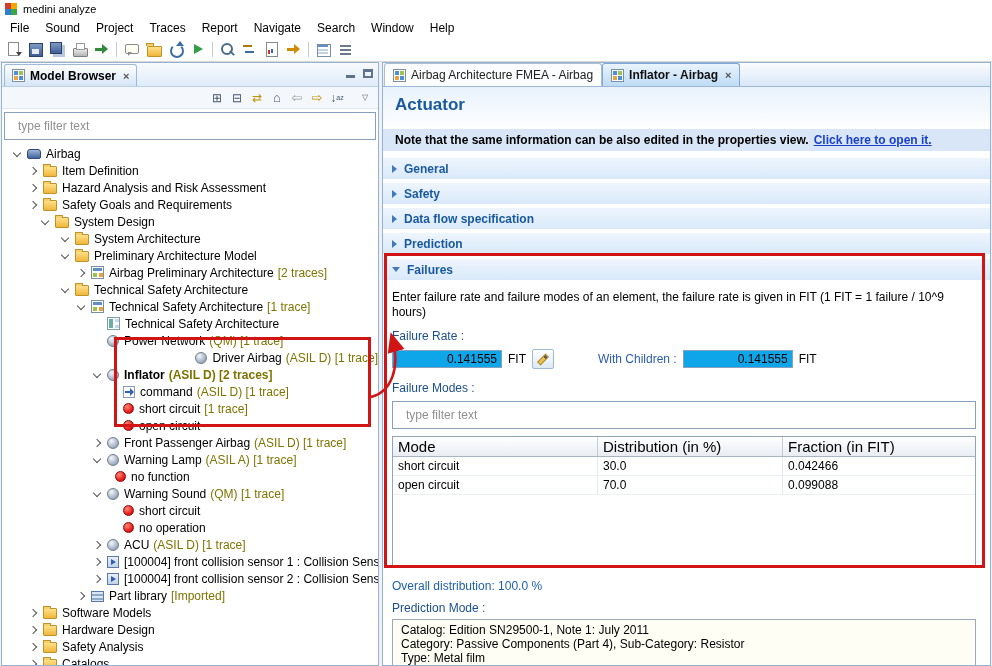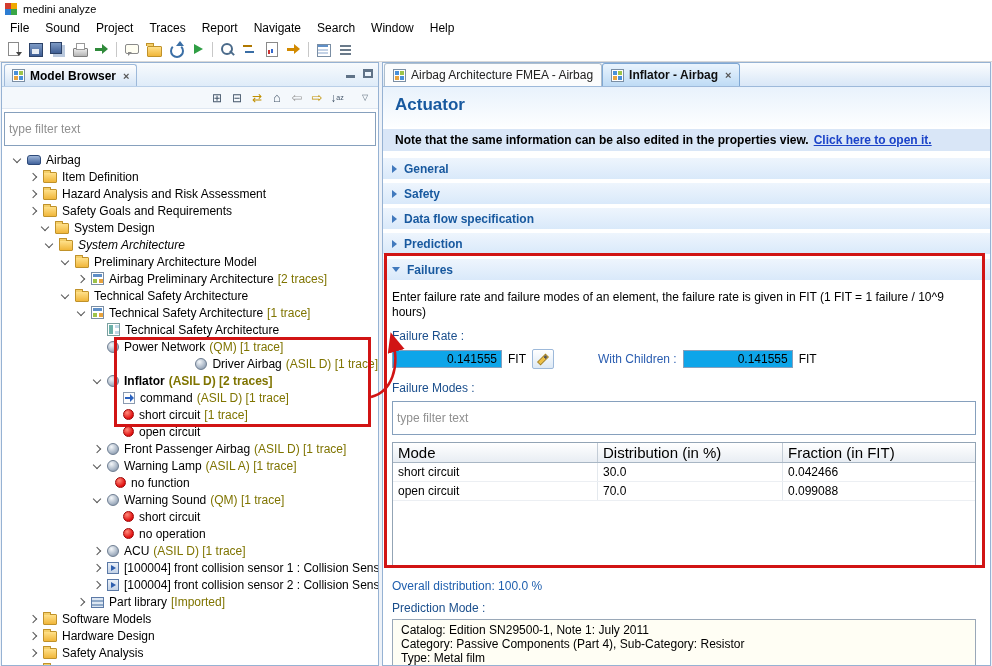--- a/index.html
+++ b/index.html
@@ -70,21 +70,21 @@
 .vtbi-collapse-all::before{content:"\229f"}
 .vtbi-link-with-editor::before{content:"\21c4";color:#c09000}
 .vtbi-home::before{content:"\2302";font-size:13px}
 .vtbi-back::before{content:"\21e6";color:#9a9a9a;font-size:13px}
 .vtbi-forward::before{content:"\21e8";color:#c09000;font-size:13px}
 .vtbi-sort::before{content:"\2193";font-weight:bold}
 .vtbi-sort::after{content:"az";font-size:7px}
 .vtbi-view-menu{margin-left:8px}
 .vtbi-view-menu::before{content:"\25bd";font-size:8px;color:#5a6a7a}
 .filter-wrap{padding:3px 2px;flex:none}
-.filter-input{width:100%;height:34px;border:1px solid #86a0bd;padding:0 4px;font:12px "Liberation Sans",sans-serif;color:#0c4a6e;background:#fff}
+.filter-input{width:100%;height:28px;border:1px solid #86a0bd;padding:0 13px;font:12px "Liberation Sans",sans-serif;color:#0c4a6e;background:#fff}
 .filter-input::placeholder{color:#909090}
 
 .tree{flex:1;overflow:hidden;padding-top:2px}
 .tree-row{height:17px;display:flex;align-items:center;white-space:nowrap}
 .chev{width:6px;height:6px;border-right:1.5px solid #555;border-bottom:1.5px solid #555;flex:none;margin-right:7px}
 .chev.closed{transform:rotate(-45deg)}
 .chev.open{transform:rotate(45deg);margin-top:-2px}
 .chev.none{visibility:hidden}
 .tlabel{font-size:12px}
 .tsuffix{color:#7f7400;margin-left:4px}
@@ -272,21 +272,21 @@
           <div class="tree-row" style="padding-left: 28px;">
             <span class="chev closed"></span>
             <span class="ticon ticon-folder"></span>
             <span class="tlabel">Safety Goals and Requirements</span>
           </div>
           <div class="tree-row" style="padding-left: 40px;">
             <span class="chev open"></span>
             <span class="ticon ticon-folder"></span>
             <span class="tlabel">System Design</span>
           </div>
-          <div class="tree-row" style="padding-left: 44px; font-style: italic;">
+          <div class="tree-row" style="padding-left: 60px;">
             <span class="chev open"></span>
             <span class="ticon ticon-folder"></span>
             <span class="tlabel">System Architecture</span>
           </div>
           <div class="tree-row" style="padding-left: 60px;">
             <span class="chev open"></span>
             <span class="ticon ticon-folder"></span>
             <span class="tlabel">Preliminary Architecture Model</span>
           </div>
           <div class="tree-row" style="padding-left: 76px;">

